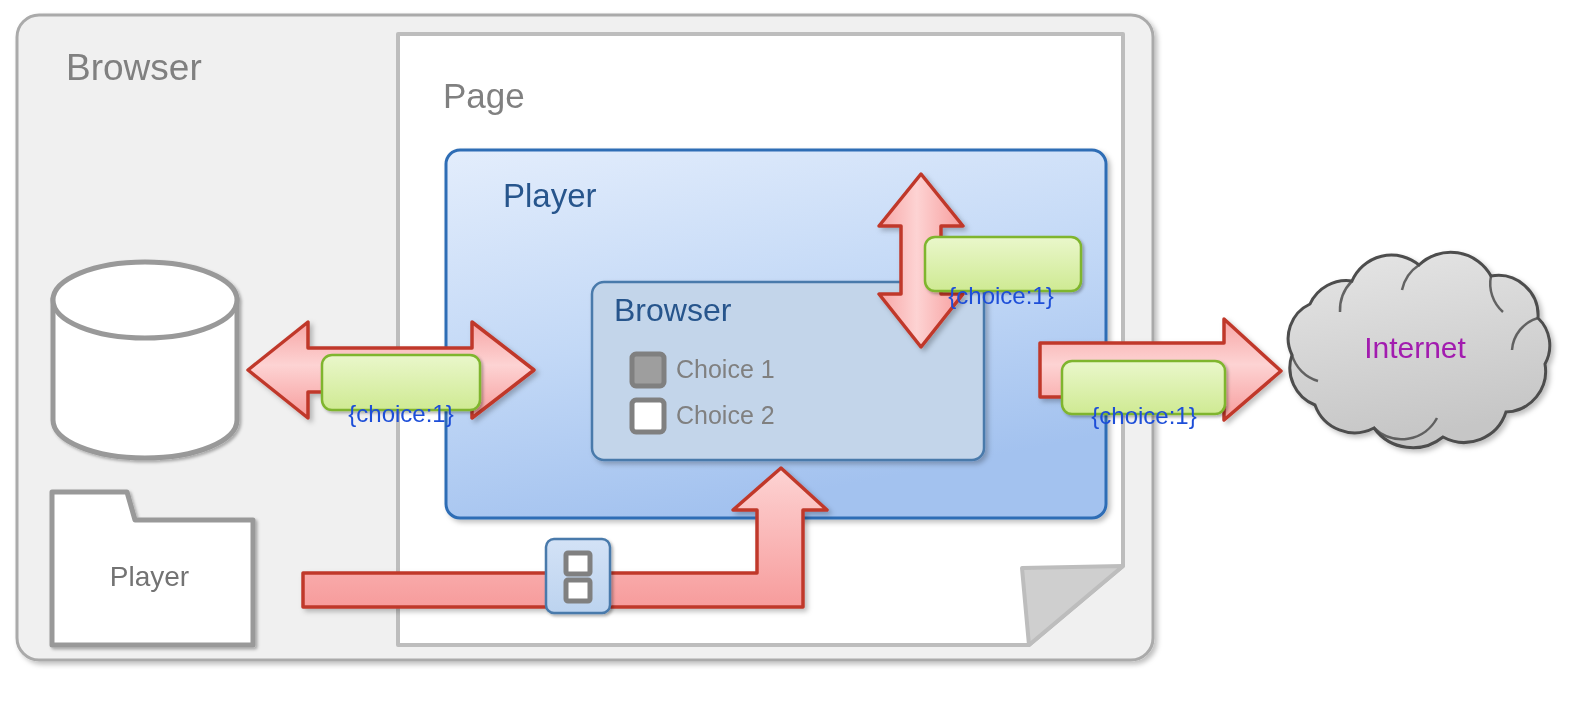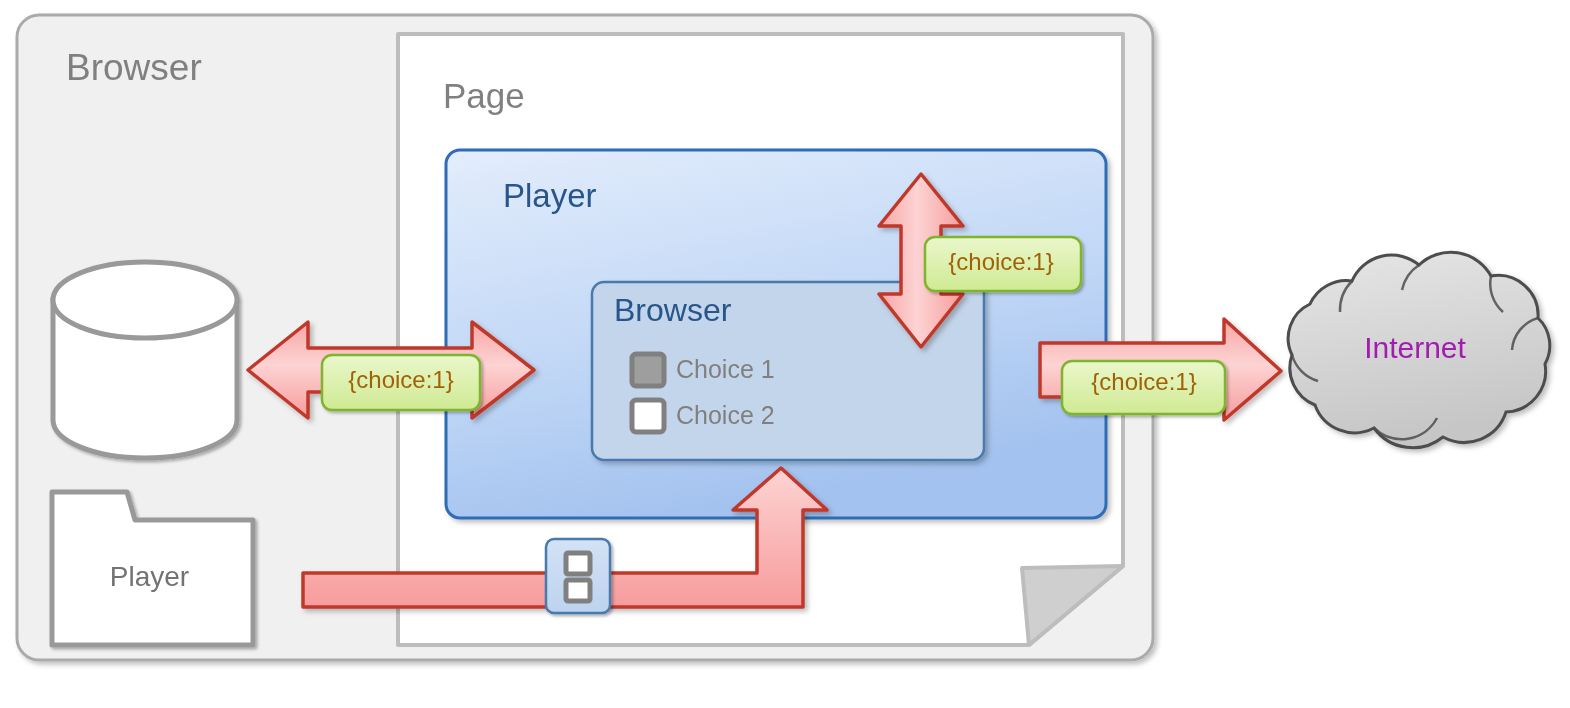--- a/index.html
+++ b/index.html
@@ -84,23 +84,24 @@
     font-size: 25px;
     color: #808080;
     white-space: nowrap;
   }
   .ctext-1 { left: 676px; top: 355px; }
   .ctext-2 { left: 676px; top: 401px; }
 
   .tagtext {
     position: absolute;
     font-size: 24px;
-    color: #a16207;
+    color: #1d4ed8;
     white-space: nowrap;
     text-align: center;
+    margin-top: 34px;
   }
   .tag-store  { left: 330px;  top: 366px; width: 142px; }
   .tag-player { left: 928px;  top: 248px; width: 146px; }
   .tag-net    { left: 1066px; top: 368px; width: 156px; }
 </style>
 </head>
 <body>
 
 <div id="stage">
 

